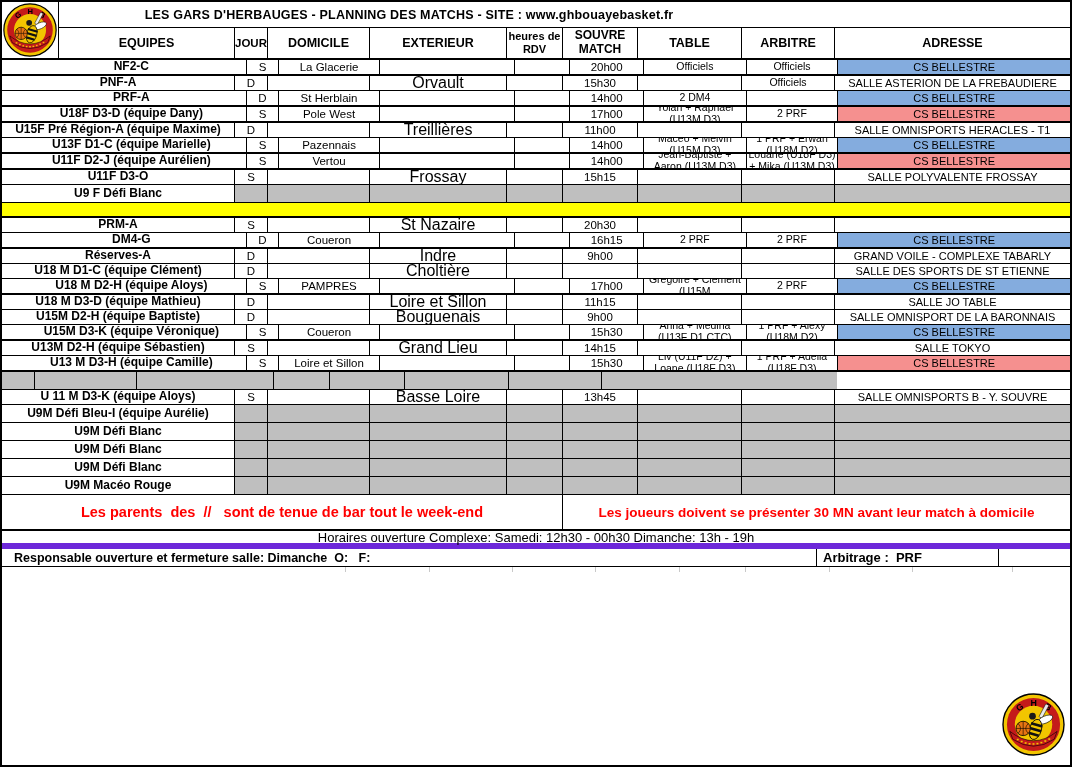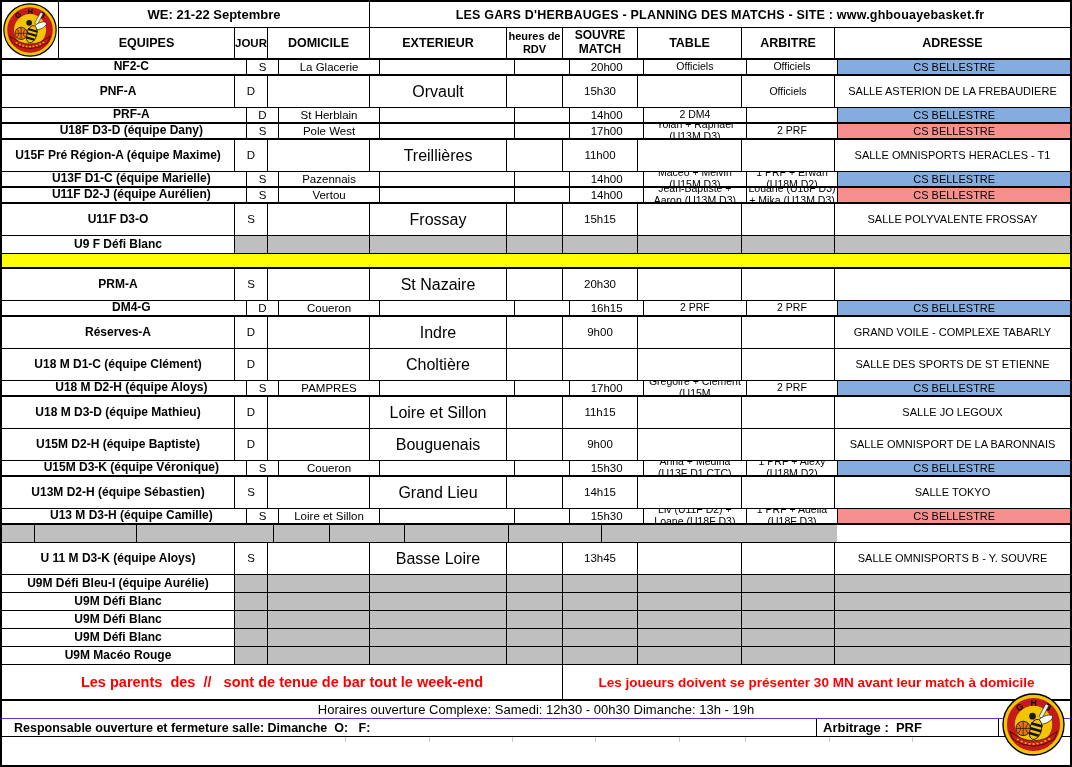--- a/index.html
+++ b/index.html
@@ -24,21 +24,21 @@
   .hb-jour{width:33px;font-size:11.5px;}
   .hb-dom{width:102px;font-size:12.5px;}
   .hb-ext{width:137px;font-size:12.5px;}
   .hb-rdv{width:56px;font-size:11px;line-height:1.15;}
   .hb-heu{width:75px;font-size:12px;line-height:1.15;}
   .hb-tab{width:104px;font-size:12.5px;}
   .hb-arb{width:93px;font-size:12.5px;}
   .hb-adr{width:235px;font-size:12.5px;}
   .row{display:flex;border-bottom:2px solid #000;box-sizing:border-box;}
   .row.tall{height:16px;padding-left:15px;}
-  .row.short{height:32px;border-bottom-width:1px;}
+  .row.short{height:15px;border-bottom-width:1px;}
   .row.grayrow{height:18px;border-bottom-width:1px;}
   .row.sep{height:15px;background:#FFFF00;}
   .cell{box-sizing:border-box;border-right:1px solid #000;display:flex;align-items:center;
     justify-content:center;text-align:center;overflow:hidden;line-height:1.1;}
   .w-eq{width:233px;font-weight:bold;font-size:12px;}
   .w-jour{width:33px;font-size:11.5px;}
   .w-dom{width:102px;font-size:11.5px;}
   .w-ext{width:137px;font-size:16px;}
   .w-rdv{width:56px;font-size:11px;}
   .w-heu{width:75px;font-size:11.5px;}
@@ -46,21 +46,21 @@
   .w-arb{width:93px;font-size:10.5px;}
   .w-adr{width:235px;font-size:11px;border-right:none;text-align:right;}
   .bg-blue{background:#84ACDE;}
   .bg-pink{background:#F5908F;}
   .bg-gray{background:#BFBFBF;}
   .notes-row{display:flex;height:36px;border-bottom:2px solid #000;box-sizing:border-box;}
   .note-cell{box-sizing:border-box;display:flex;align-items:center;justify-content:center;
     text-align:center;color:#FF0000;font-weight:bold;white-space:pre-wrap;}
   .note-left{width:561px;border-right:1px solid #000;font-size:14.5px;}
   .note-right{width:507px;font-size:13.5px;}
-  .horaires-row{height:18px;border-bottom:1px solid #6d28d9;box-sizing:border-box;display:flex;
+  .horaires-row{height:18px;border-bottom:6px solid #6d28d9;box-sizing:border-box;display:flex;
     align-items:center;justify-content:center;font-size:13px;}
   .resp-row{display:flex;height:18px;border-bottom:1px solid #000;box-sizing:border-box;}
   .resp-cell{width:815px;box-sizing:border-box;border-right:1px solid #000;display:flex;
     align-items:center;font-weight:bold;font-size:12.5px;padding-left:12px;white-space:pre-wrap;}
   .arb-cell{width:182px;box-sizing:border-box;border-right:1px solid #000;display:flex;
     align-items:center;font-weight:bold;font-size:13px;padding-left:6px;white-space:pre-wrap;}
   .resp-filler{flex:1;}
   .bottom-strip{position:relative;height:5px;background:#fff;}
   .tick{position:absolute;top:0;width:1px;height:5px;background:#c9c9c9;}
   .logo-floating{position:absolute;left:1000px;top:691px;width:63px;height:63px;z-index:5;}
@@ -101,21 +101,20 @@
       <rect x="31" y="51" width="2" height="1.6"></rect>
               <rect x="35" y="50.6" width="2" height="1.6"></rect>
       <rect x="39" y="49.6" width="2" height="1.6"></rect>
               <rect x="43" y="48" width="2" height="1.6"></rect>
       <rect x="47" y="46" width="2" height="1.6"></rect>
     </g>
   </svg></span>
     </div>
     <div class="hdr-right">
       <div class="hdr-rowA">
-        <div class="hcell we-cell">WE: 21-22 Septembre</div>
         <div class="hcell title-cell">LES GARS D'HERBAUGES - PLANNING DES MATCHS - SITE : www.ghbouayebasket.fr</div>
       </div>
       <div class="hdr-rowB">
         <div class="hcell hb-eq">EQUIPES</div>
         <div class="hcell hb-jour">JOUR</div>
         <div class="hcell hb-dom">DOMICILE</div>
         <div class="hcell hb-ext">EXTERIEUR</div>
         <div class="hcell hb-rdv">heures de RDV</div>
         <div class="hcell hb-heu">SOUVRE MATCH</div>
         <div class="hcell hb-tab">TABLE</div>
@@ -282,21 +281,21 @@
       </div>
       <div class="row short">
         <div class="cell w-eq">U18 M D3-D (équipe Mathieu)</div>
         <div class="cell w-jour">D</div>
         <div class="cell w-dom"></div>
         <div class="cell w-ext">Loire et Sillon</div>
         <div class="cell w-rdv"></div>
         <div class="cell w-heu">11h15</div>
         <div class="cell w-tab"></div>
         <div class="cell w-arb"></div>
-        <div class="cell w-adr">SALLE JO LEGOUX</div>
+        <div class="cell w-adr">SALLE JO TABLE</div>
       </div>
       <div class="row short">
         <div class="cell w-eq">U15M D2-H (équipe Baptiste)</div>
         <div class="cell w-jour">D</div>
         <div class="cell w-dom"></div>
         <div class="cell w-ext">Bouguenais</div>
         <div class="cell w-rdv"></div>
         <div class="cell w-heu">9h00</div>
         <div class="cell w-tab"></div>
         <div class="cell w-arb"></div>

